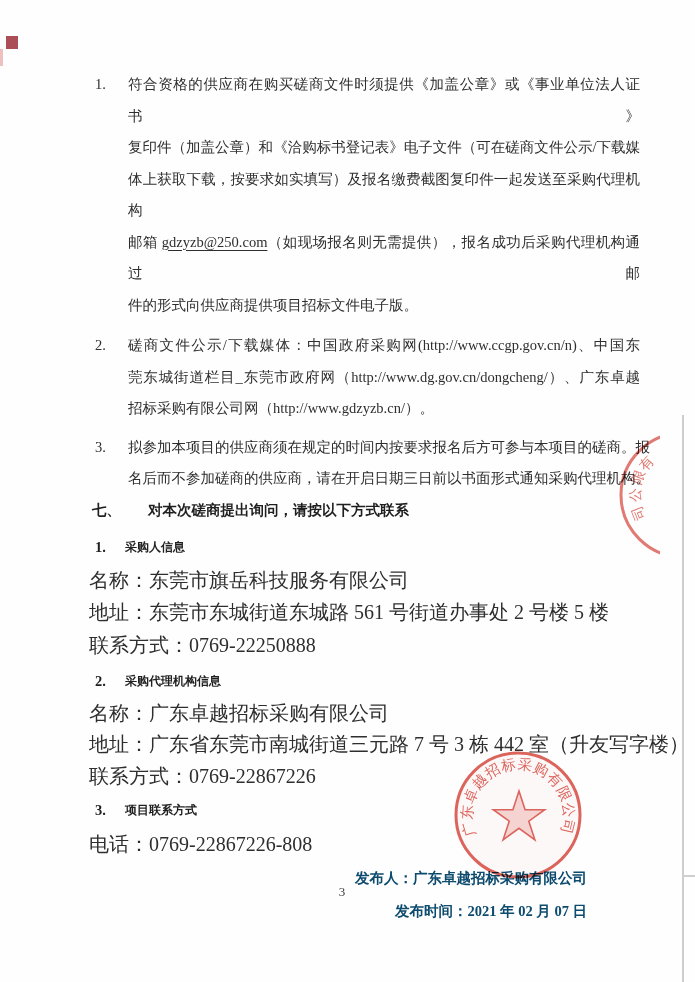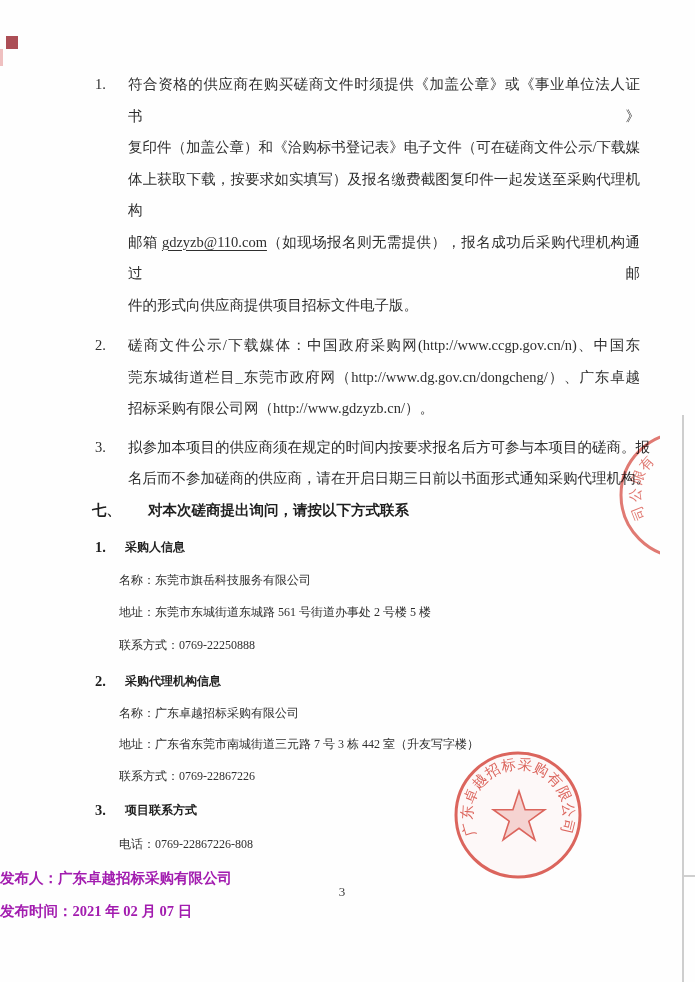--- a/index.html
+++ b/index.html
@@ -19,24 +19,24 @@
   .numpara .num{flex:0 0 33px;font-size:14.5px;line-height:31.5px;}
   .numpara .plines{flex:1;}
   .pline{font-size:14.5px;line-height:31.5px;white-space:nowrap;}
   .jline{white-space:normal;text-align:justify;text-align-last:justify;}
   .h7{display:flex;padding-left:92px;padding-right:55px;font-weight:bold;color:#1f1f1f;}
   .h7 .num{flex:0 0 44px;font-size:14.5px;line-height:31.5px;}
   .h7 .htext{font-size:14.5px;line-height:31.5px;margin-left:12px;}
   .sechead{display:flex;padding-left:95px;font-weight:bold;color:#1f1f1f;}
   .sechead .num{flex:0 0 30px;font-size:14.5px;line-height:31.5px;}
   .sechead .stitle{font-size:12px;line-height:31.5px;}
-  .field{padding-left:119px;font-size:12px;line-height:32.5px;}
+  .field{padding-left:89px;font-size:20px;line-height:32.5px;}
   .field.f31{line-height:31.5px;}
   .field.f34{line-height:34px;}
-  .pub{padding-right:108px;font-weight:bold;color:#a21caf;
+  .pub{padding-right:108px;text-align:right;font-weight:bold;color:#0c4a6e;
        font-size:14.5px;line-height:33px;}
   .email{text-decoration:underline;text-underline-offset:3px;}
   .pagenum{position:absolute;left:330px;top:884px;width:24px;text-align:center;
            font-size:13px;color:#3a3a3a;}
   
   .stamp-main{position:absolute;left:448px;top:745px;width:140px;height:140px;
               opacity:.9;mix-blend-mode:multiply;}
   .stamp-half-wrap{position:absolute;left:613px;top:425px;width:47px;height:140px;
                    overflow:hidden;opacity:.78;mix-blend-mode:multiply;}
   
@@ -64,21 +64,21 @@
 
 <div class="page">
   <div class="content">
 
     <div class="numpara mt-p1">
       <span class="num">1.</span>
       <div class="plines">
         <div class="pline jline">符合资格的供应商在购买磋商文件时须提供《加盖公章》或《事业单位法人证书》</div>
         <div class="pline jline">复印件（加盖公章）和《洽购标书登记表》电子文件（可在磋商文件公示/下载媒</div>
         <div class="pline jline">体上获取下载，按要求如实填写）及报名缴费截图复印件一起发送至采购代理机构</div>
-        <div class="pline jline"><span>邮箱 </span><span class="email">gdzyzb@110.com</span><span>（如现场报名则无需提供），报名成功后采购代理机构通过邮</span></div>
+        <div class="pline jline"><span>邮箱 </span><span class="email">gdzyzb@250.com</span><span>（如现场报名则无需提供），报名成功后采购代理机构通过邮</span></div>
         <div class="pline">件的形式向供应商提供项目招标文件电子版。</div>
       </div>
     </div>
 
     <div class="numpara mt-p2">
       <span class="num">2.</span>
       <div class="plines">
         <div class="pline jline">磋商文件公示/下载媒体：中国政府采购网(http://www.ccgp.gov.cn/n)、中国东</div>
         <div class="pline jline">莞东城街道栏目_东莞市政府网（http://www.dg.gov.cn/dongcheng/）、广东卓越</div>
         <div class="pline">招标采购有限公司网（http://www.gdzyzb.cn/）。</div>

